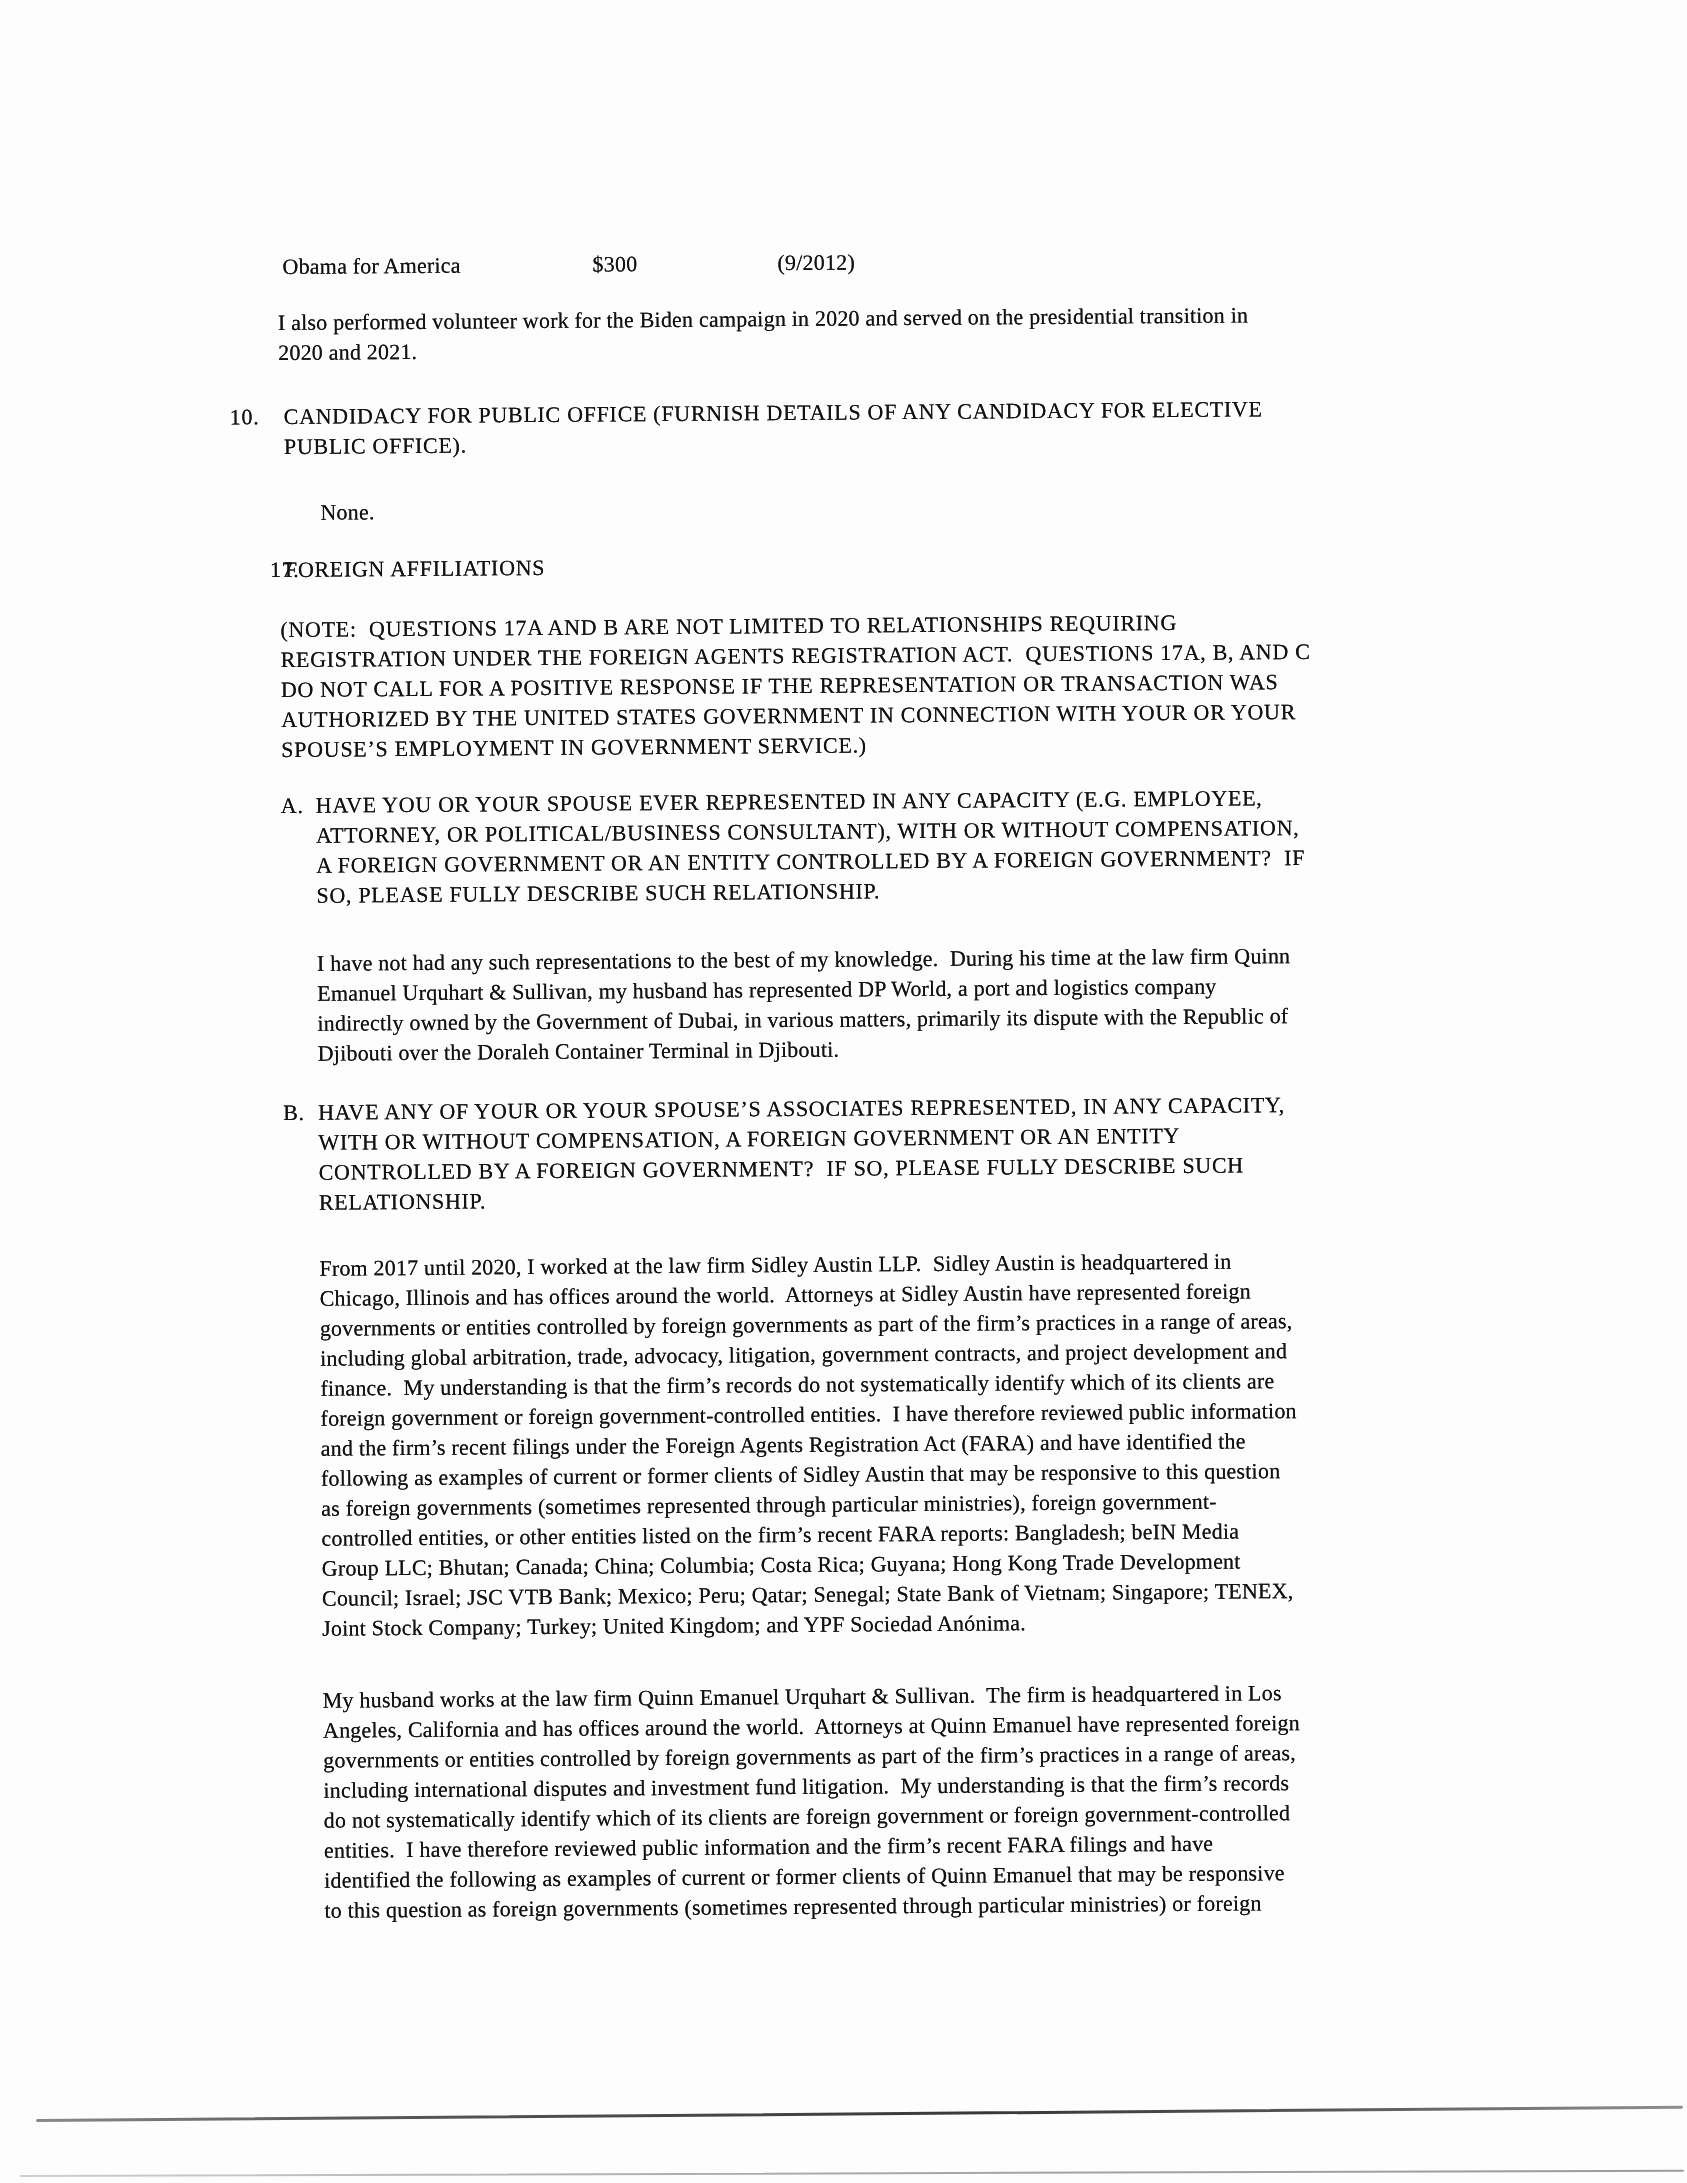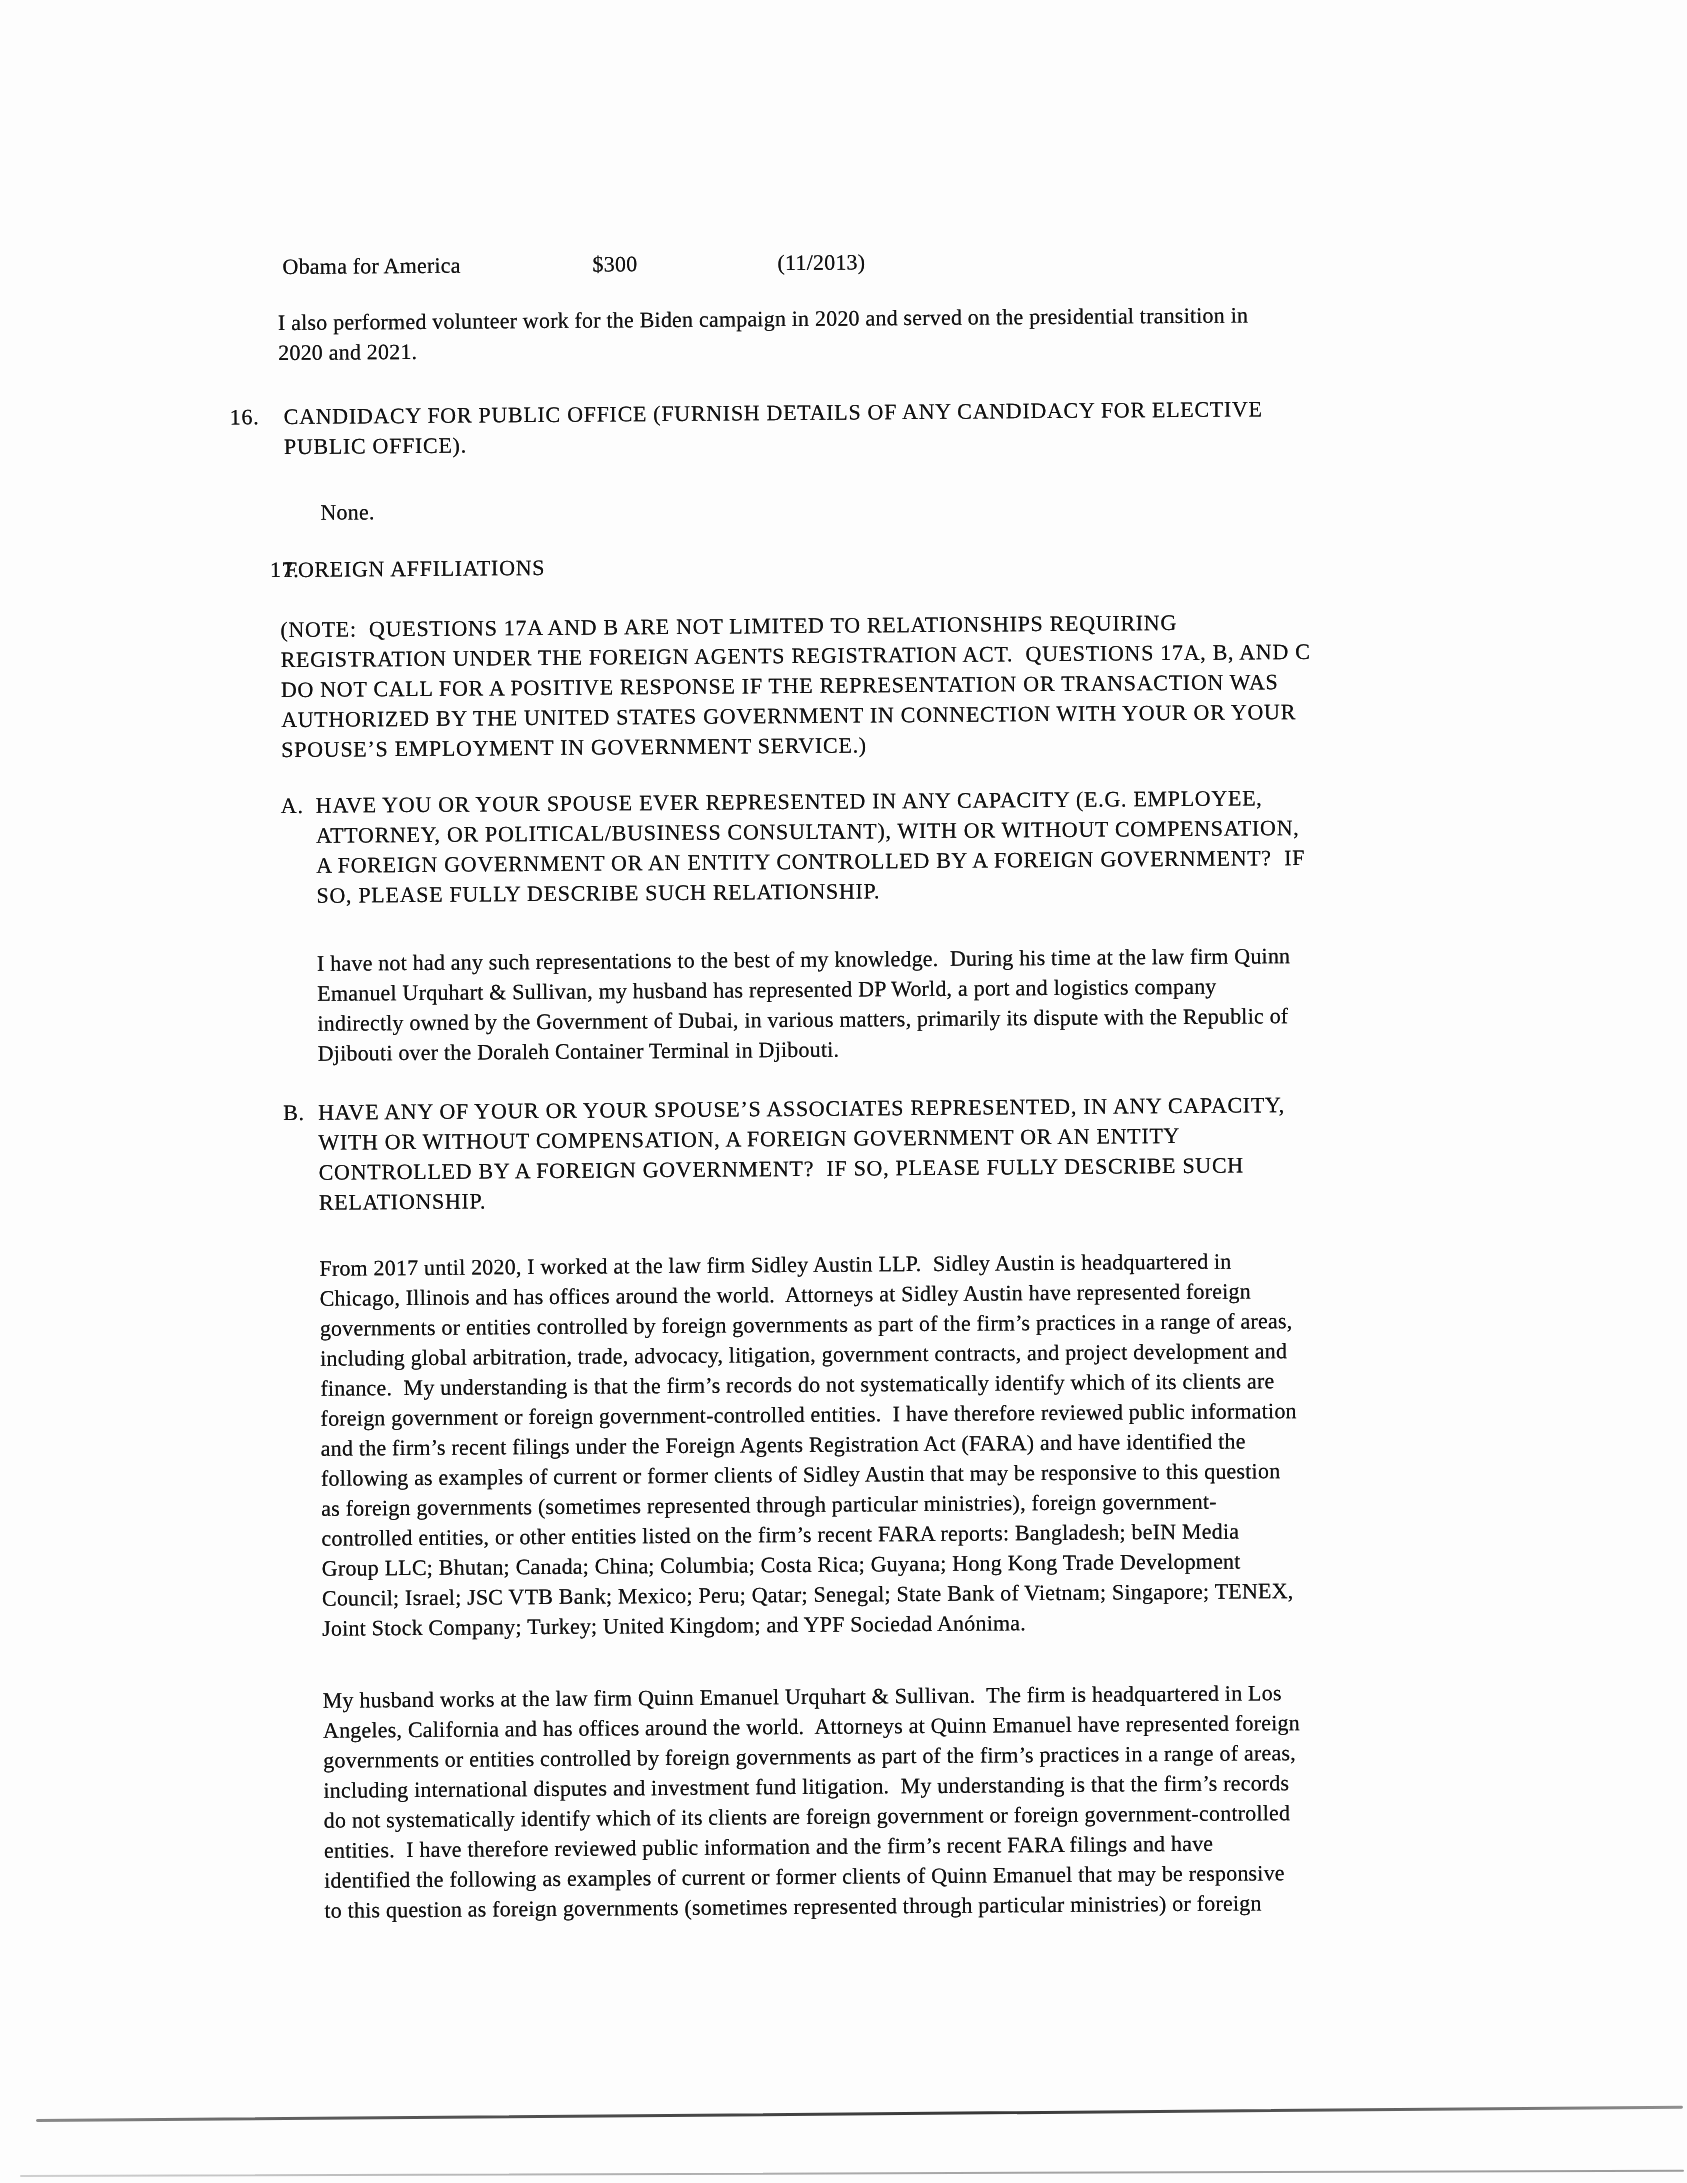--- a/index.html
+++ b/index.html
@@ -48,27 +48,27 @@
 </style>
 </head>
 <body>
 
 <div class="page">
   <div class="content">
 
     <div class="t" style="left:289px; top:252px; width:926px; height:30px;">
       <span class="row-span" style="left:0px;">Obama for America</span>
       <span class="row-span" style="left:310px;">$300</span>
-      <span class="row-span" style="left:495px;">(11/2013)</span>
+      <span class="row-span" style="left:495px;">(9/2012)</span>
     </div>
 
     <div class="t" style="left:284px; top:308px;">I also performed volunteer work for the Biden campaign in 2020 and served on the presidential transition in
 2020 and 2021.</div>
 
-    <div class="t caps" style="left:235px; top:402px;">16.</div>
+    <div class="t caps" style="left:235px; top:402px;">10.</div>
     <div class="t caps" style="left:289px; top:402px;">CANDIDACY FOR PUBLIC OFFICE (FURNISH DETAILS OF ANY CANDIDACY FOR ELECTIVE
 PUBLIC OFFICE).</div>
     <div class="t" style="left:289px; top:498px;margin-left:36px;">None.</div>
 
     <div class="t caps" style="left:235px; top:555px;margin-left:39px;">17.</div>
     <div class="t caps" style="left:289px; top:555px;">FOREIGN AFFILIATIONS</div>
 
     <div class="t caps" style="left:284px; top:615px;">(NOTE:  QUESTIONS 17A AND B ARE NOT LIMITED TO RELATIONSHIPS REQUIRING
 REGISTRATION UNDER THE FOREIGN AGENTS REGISTRATION ACT.  QUESTIONS 17A, B, AND C
 DO NOT CALL FOR A POSITIVE RESPONSE IF THE REPRESENTATION OR TRANSACTION WAS

